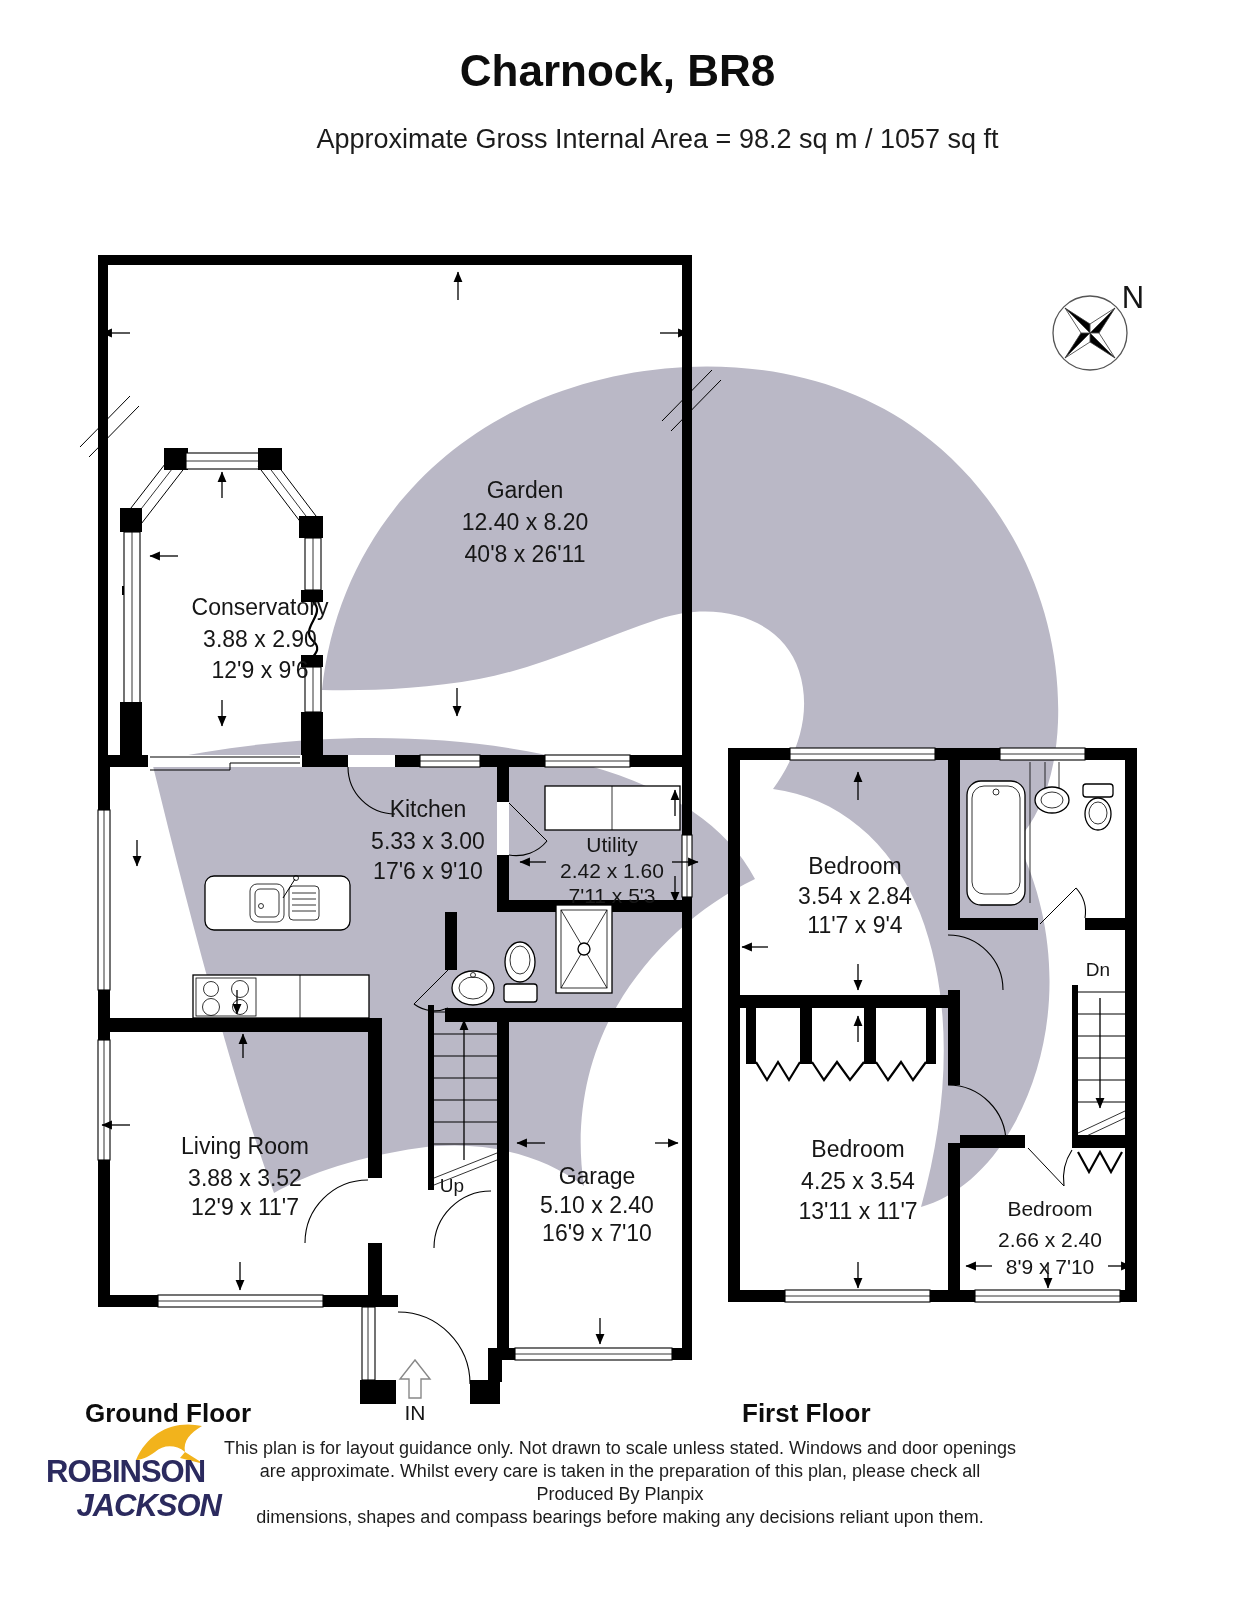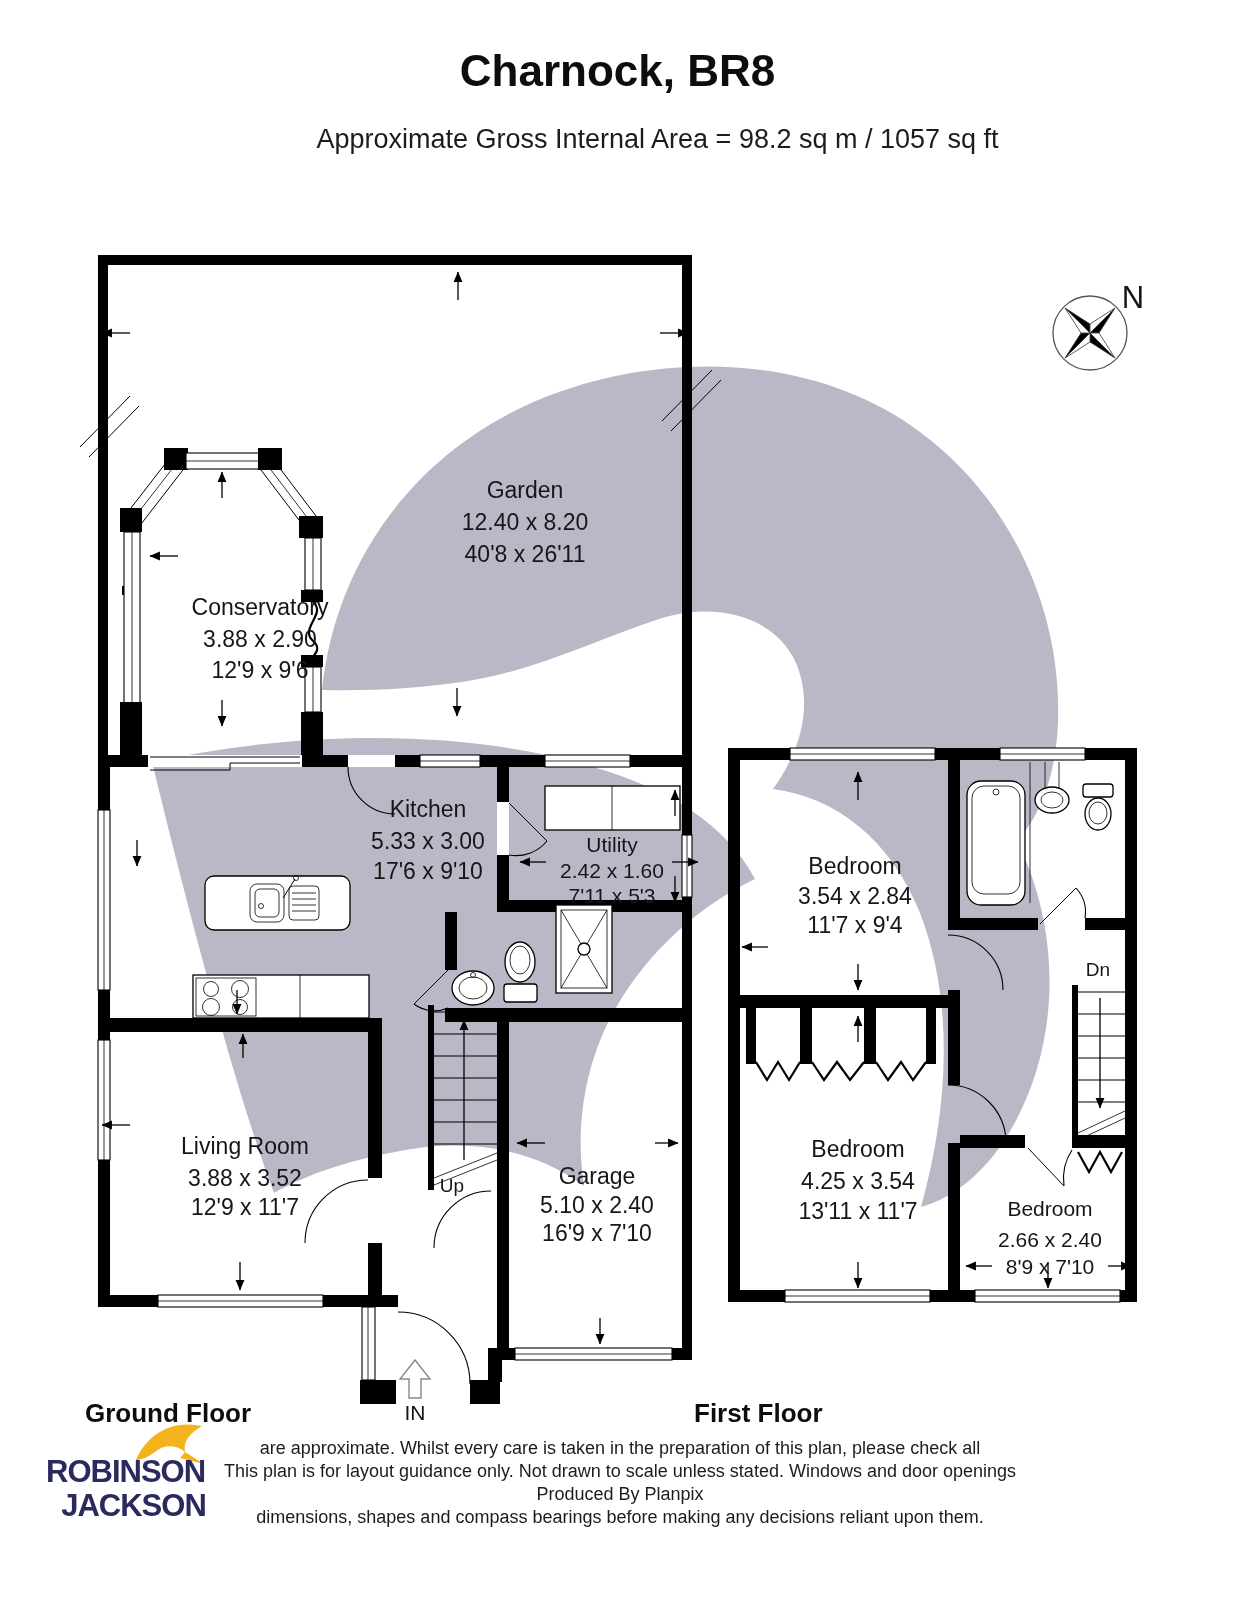--- a/index.html
+++ b/index.html
@@ -3,28 +3,28 @@
 <meta charset="utf-8">
 <style>
   html,body{margin:0;padding:0;background:#fff;}
   .page{position:relative;width:1235px;height:1600px;background:#ffffff;overflow:hidden;
         font-family:"Liberation Sans",sans-serif;color:#111;}
   .hdr{position:absolute;left:0;top:46px;width:100%;text-align:center;}
   .hdr .title{font-size:44px;font-weight:bold;letter-spacing:0px;color:#0d0d0d;}
   .areas{position:absolute;left:0;top:122px;width:100%;text-align:center;
          font-size:27px;line-height:34px;color:#1c1c1c;padding-left:40px;}
   .floorlabel{position:absolute;font-size:26px;font-weight:bold;color:#0d0d0d;}
-  .gf{left:85px;top:1398px;} .ff{left:694px;top:1398px;}
+  .gf{left:85px;top:1398px;} .ff{left:742px;top:1398px;}
   .plan-svg{position:absolute;left:0;top:0;width:1235px;height:1600px;}
   .logo{position:absolute;left:46px;top:1420px;width:175px;height:120px;}
   .logo .bird{position:absolute;left:86px;top:0px;width:78px;height:46px;}
   .logo .l1{position:absolute;left:0;top:34px;width:175px;
             font-size:31px;font-weight:bold;letter-spacing:-1px;color:#2b2a5e;}
-  .logo .l2{position:absolute;left:0;top:68px;width:175px;text-align:center;
-            font-size:31px;font-weight:bold;letter-spacing:-1px;color:#2b2a5e;}
+  .logo .l2{position:absolute;left:0;top:68px;width:175px;text-align:right;
+            font-size:31px;font-weight:bold;font-style:italic;letter-spacing:-1px;color:#2b2a5e;}
   .disc{position:absolute;left:210px;top:1437px;width:820px;text-align:center;
         font-size:18px;line-height:23px;color:#1c1c1c;}
   
   .wall{fill:#000;}
   .win{fill:#fff;stroke:#000;stroke-width:1.1;}
   .open{fill:#fff;}
   .thin{stroke:#000;stroke-width:1;fill:none;}
   .thin2{stroke:#000;stroke-width:0.8;fill:none;}
   .fix{fill:#fff;stroke:#000;stroke-width:1.3;}
   .fix2{fill:none;stroke:#000;stroke-width:0.8;}
@@ -397,19 +397,19 @@
   <div class="logo">
     <svg class="bird" viewBox="0 0 78 46">
       <path d="M4,40 C16,12 42,0 70,6 C58,13 51,21 53,32 C43,24 31,25 23,32 C15,38 8,40 4,40 Z
                M53,32 L72,44 L48,38 Z" fill="#f2b31c"></path>
     </svg>
     <div class="l1">ROBINSON</div>
     <div class="l2">JACKSON</div>
   </div>
 
   <div class="disc">
+    <div>This plan is for layout guidance only. Not drawn to scale unless stated. Windows and door openings</div>
     <div>are approximate. Whilst every care is taken in the preparation of this plan, please check all</div>
-    <div>This plan is for layout guidance only. Not drawn to scale unless stated. Windows and door openings</div>
     <div>Produced By Planpix</div>
     <div>dimensions, shapes and compass bearings before making any decisions reliant upon them.</div>
   </div>
 
 </div>
 
 </body></html>

